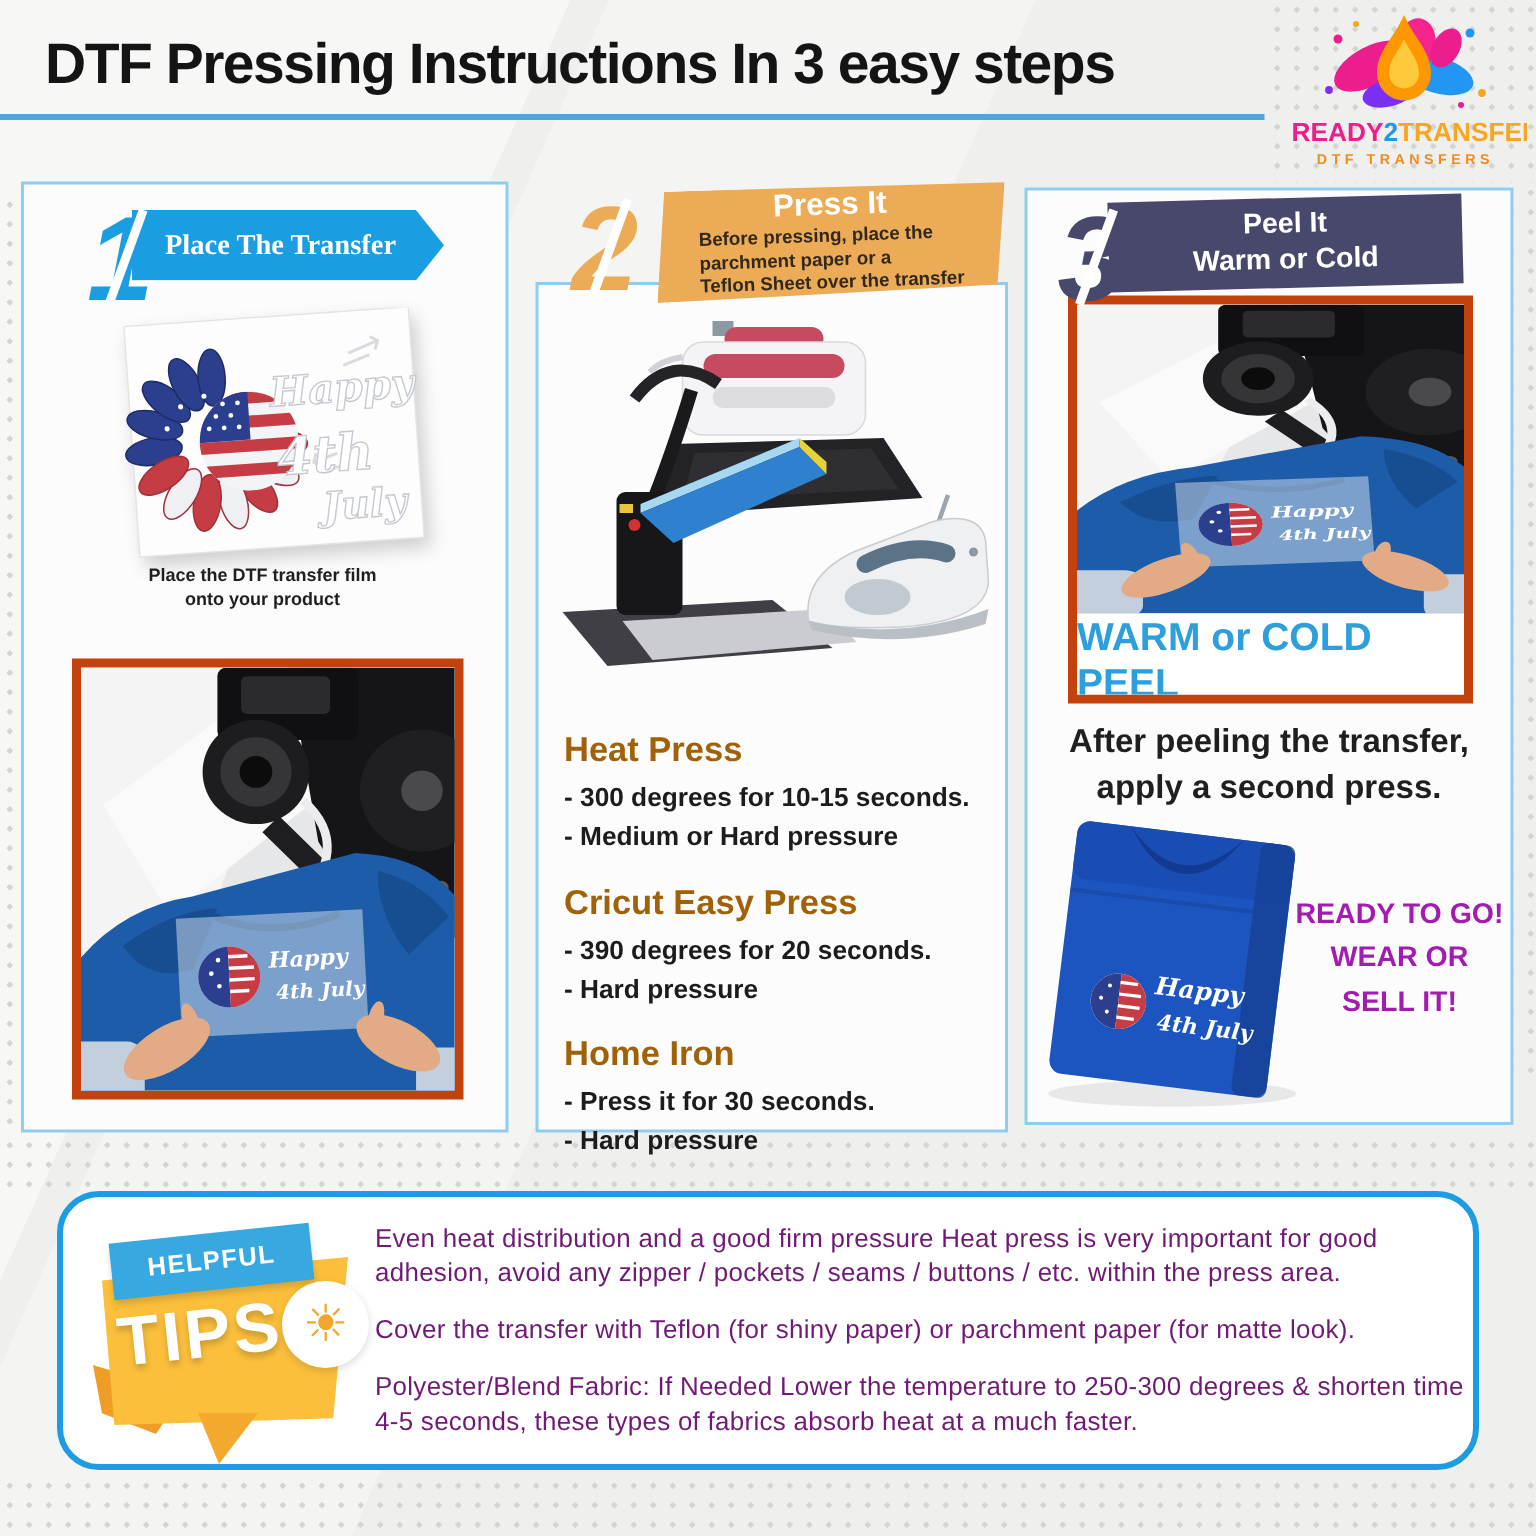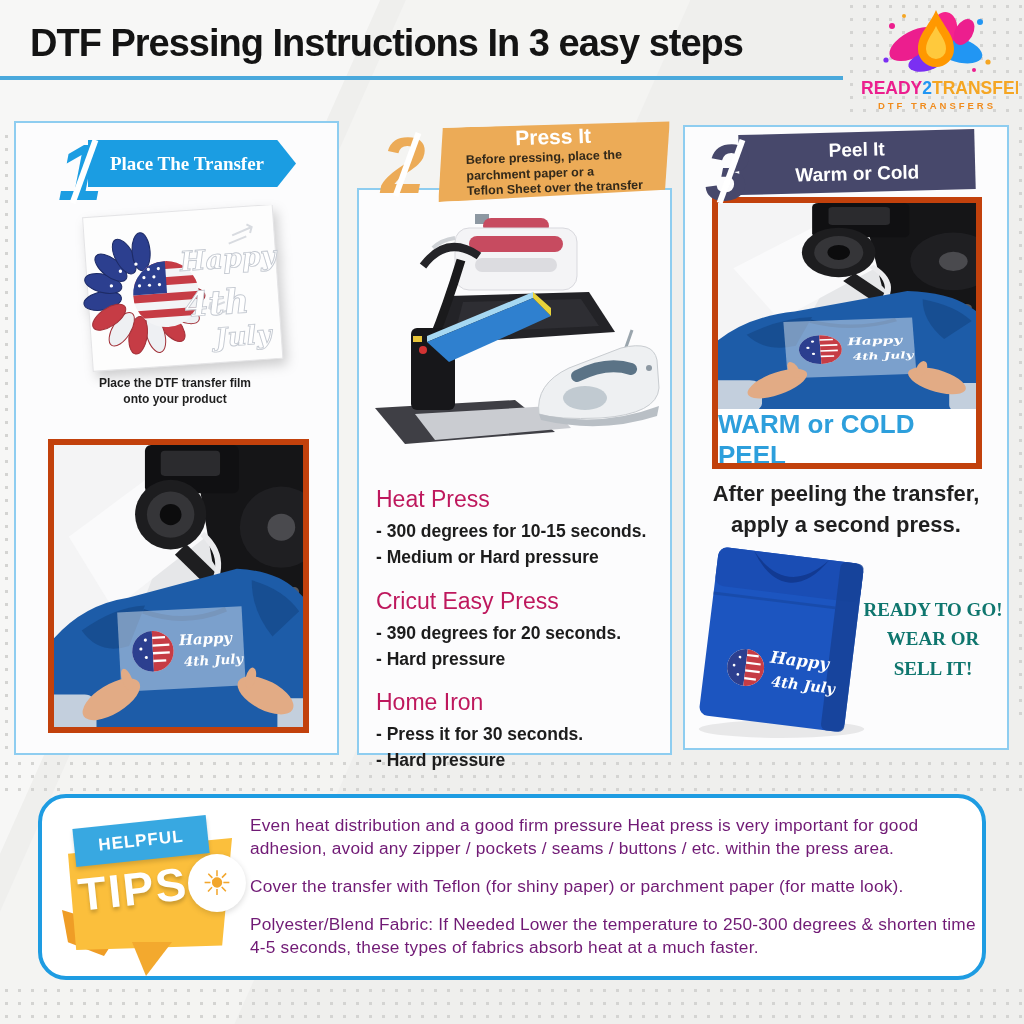--- a/index.html
+++ b/index.html
@@ -36,27 +36,27 @@
         font-size:19px;line-height:1.25;}
   .pre{white-space:pre-line;}
   .caption{position:absolute;text-align:center;font-weight:800;color:#1f1f1f;}
   .photo{position:absolute;border:6px solid #c2410c;box-sizing:border-box;background:#fff;overflow:hidden;}
   .photo svg{display:block;}
   .sheet{position:absolute;left:56px;top:82px;width:220px;height:174px;
         filter:drop-shadow(4px 6px 6px rgba(0,0,0,.18));}
   
   .sections{position:absolute;left:17px;top:296px;right:8px;}
   .sec{margin-bottom:17px;}
-  .sec-h{font-size:23px;font-weight:400;color:#be185d;margin-bottom:5px;}
+  .sec-h{font-size:23px;font-weight:700;color:#a16207;margin-bottom:5px;}
   .sec-l{font-size:17.5px;font-weight:800;color:#1c1c1c;line-height:1.5;}
   
   .peel{height:62px;display:flex;align-items:center;justify-content:center;
         font-size:26px;font-weight:800;color:#2d9fdc;background:#fff;}
   .ready{position:absolute;left:178px;top:468px;width:140px;text-align:center;
-        font-size:19px;font-weight:800;color:#0f766e;line-height:1.55;font-family:Liberation Serif, serif;}
+        font-size:19px;font-weight:800;color:#a21caf;line-height:1.55;}
   
   #tips{position:absolute;left:38px;top:794px;width:948px;height:186px;background:#fff;
         border:4px solid #1e9ce2;border-radius:28px;box-sizing:border-box;}
   .tips-text{position:absolute;left:208px;top:16px;width:740px;font-size:17.3px;color:#701a75;
         line-height:1.33;letter-spacing:.2px;}
   .tips-text p{margin:0 0 15px 0;}
   .badge{position:absolute;left:14px;top:16px;width:196px;height:156px;}
   .badge-main{position:absolute;left:12px;top:24px;width:164px;height:112px;background:#fbbf3c;
         clip-path:polygon(0 14%,100% 0,94% 96%,5% 100%);}
   .badge-fold{position:absolute;left:6px;top:96px;width:60px;height:46px;background:#ef9d26;

